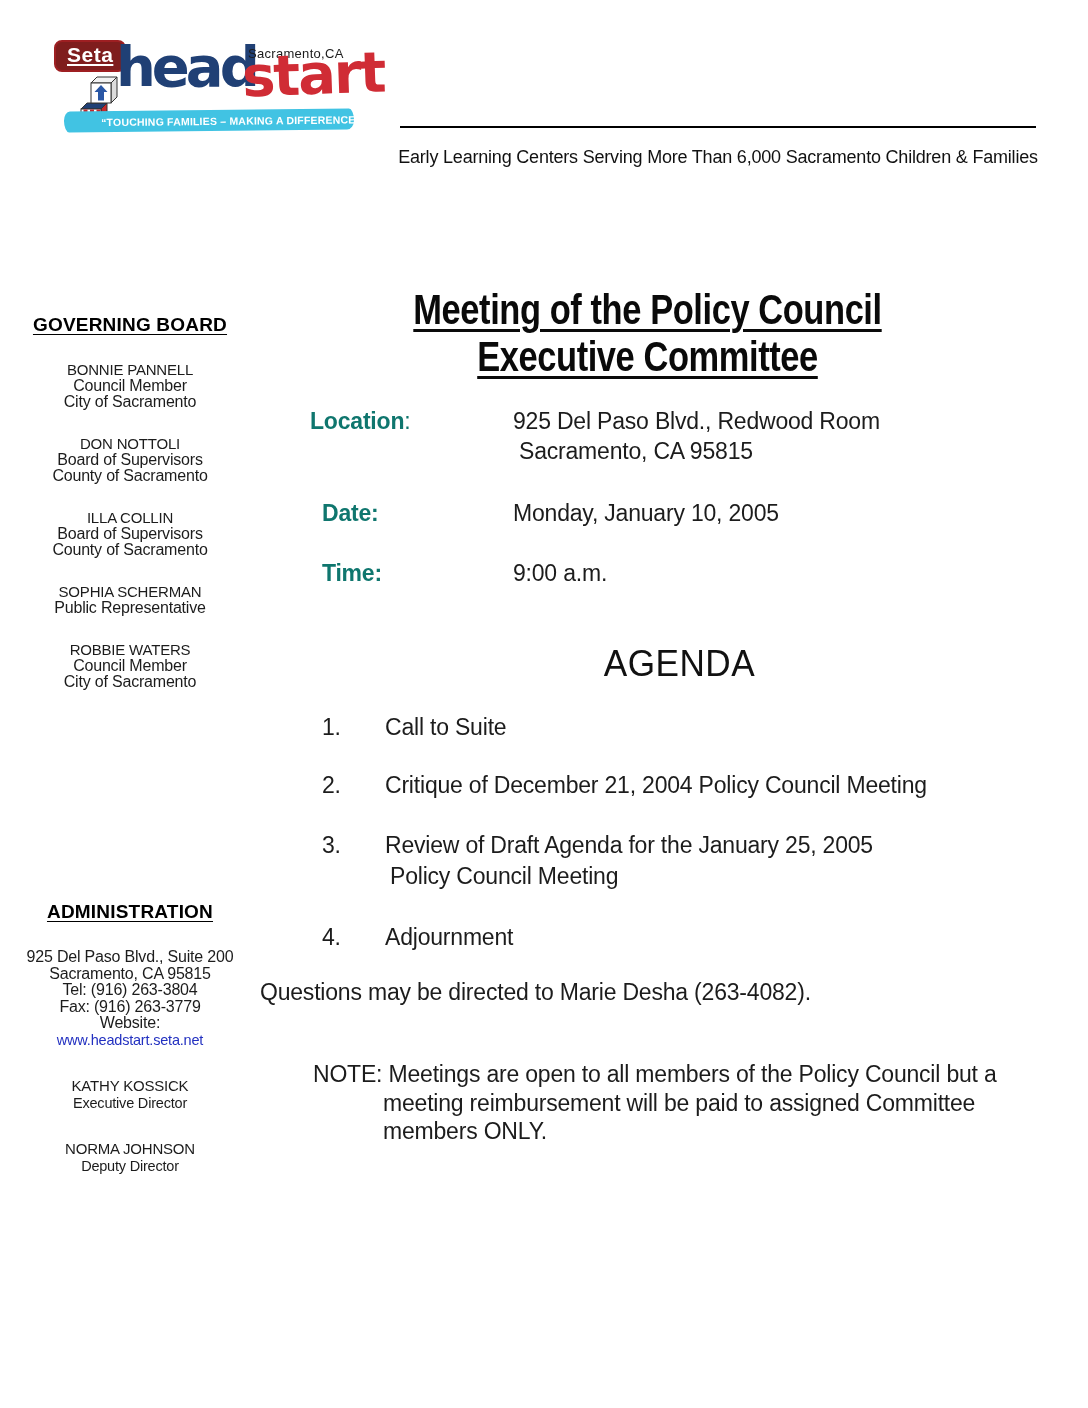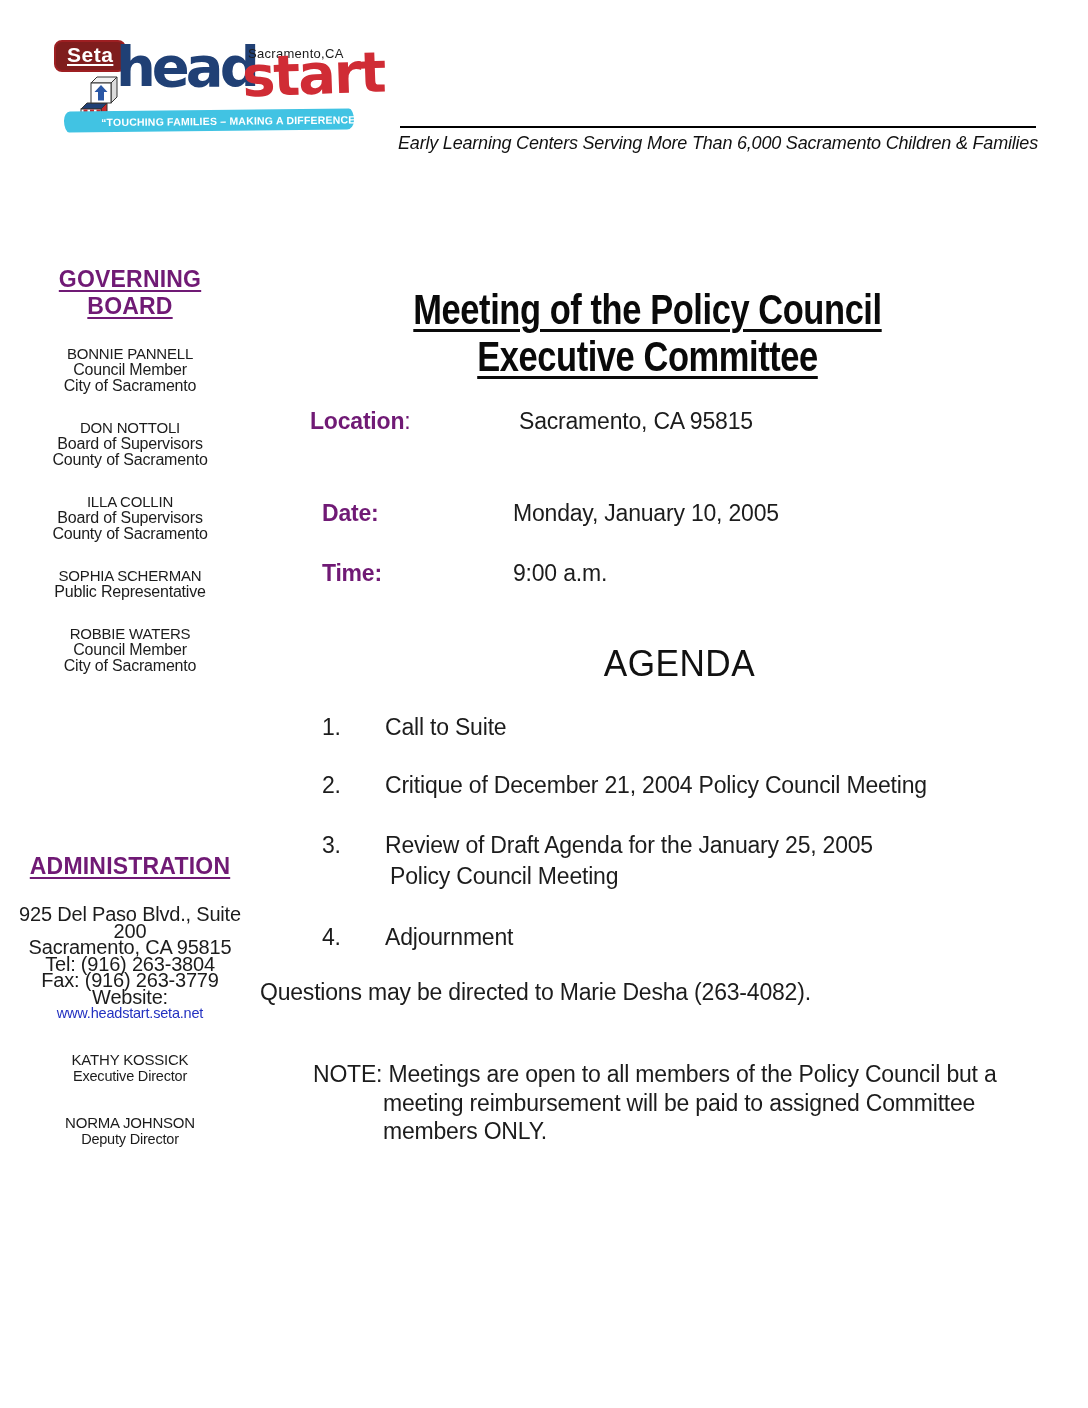--- a/index.html
+++ b/index.html
@@ -50,59 +50,59 @@
     padding-left:44px;
   }
   .banner span {
     color:#fff; font-weight:bold; font-size:10.5px; letter-spacing:0.2px;
     white-space:nowrap;
   }
 
   
   .header-rule { position:absolute; left:400px; top:126px; width:636px; border-top:2px solid #000; }
   .tagline {
-    position:absolute; left:398px; top:133px; width:640px;
-    text-align:center; font-style:italic; font-size:18px; letter-spacing:-0.2px;
+    position:absolute; left:398px; top:147px; width:640px;
+    text-align:center; font-size:18px; letter-spacing:-0.2px;
     color:#111;
   }
 
   
   .side-sec { position:absolute; text-align:center; }
   .sec-governing { left:28px; top:266px; width:204px; }
   .sec-admin { left:18px; top:853px; width:224px; }
   .side-title {
-    font-size:23px; font-weight:bold; color:#701a75;
+    font-size:19px; font-weight:bold; color:#000000;
     text-decoration:underline; text-underline-offset:3px;
-    letter-spacing:0.2px; margin-bottom:26px;
+    letter-spacing:0.2px; margin-bottom:26px;margin-top:48px;
   }
   .member { margin-bottom:26px; line-height:16px; }
   .m-name { font-size:15px; letter-spacing:-0.2px; }
   .m-role { font-size:16px; letter-spacing:-0.2px; }
-  .addr-line { font-size:20px; line-height:16.5px; letter-spacing:-0.2px; }
+  .addr-line { font-size:16px; line-height:16.5px; letter-spacing:-0.2px; }
   .web-link { font-size:14.5px; line-height:16.5px; color:#2230c0; letter-spacing:-0.2px; cursor:pointer; }
   .staff { margin-top:30px; line-height:16.5px; }
   .staff-name { font-size:15px; letter-spacing:-0.2px; }
   .staff-role { font-size:14.5px; letter-spacing:-0.2px; }
 
   
   .main { position:absolute; left:260px; top:0; width:755px; height:1408px; }
   .doc-title {
     position:absolute; top:286px; left:0; width:100%;
     text-align:center; font-size:42px; font-weight:bold; line-height:47px;
     color:#0a0a0a;
     transform:translateX(10px) scaleX(0.82); transform-origin:50% 0;
     letter-spacing:-0.5px;
   }
   .doc-title .u {
     text-decoration:underline;
     text-decoration-thickness:3px;
     text-underline-offset:5px;
   }
   .meta-row { position:absolute; left:0; width:100%; font-size:23px; line-height:30px; letter-spacing:-0.2px; }
-  .meta-label { position:absolute; font-weight:bold; color:#701a75; }
+  .meta-label { position:absolute; font-weight:bold; color:#0f766e; }
   .meta-label .colon { font-weight:normal; }
   .meta-value { position:absolute; left:253px; color:#1c1c1c; }
   .row-location { top:406px; } .row-location .meta-label { left:50px; }
   .row-date     { top:498px; } .row-date .meta-label { left:62px; }
   .row-time     { top:558px; } .row-time .meta-label { left:62px; }
   .loc-line2 { padding-left:6px; }
 
   .agenda-title {
     position:absolute; top:643px; left:0; width:100%;
     text-align:center; font-size:37px; letter-spacing:0.5px; color:#111;
@@ -203,20 +203,21 @@
   <div class="main">
 
     <div class="doc-title">
       <div><span class="u">Meeting of the Policy Council</span></div>
       <div><span class="u">Executive Committee</span></div>
     </div>
 
     <div class="meta-row row-location">
       <div class="meta-label"><span>Location</span><span class="colon">:</span></div>
       <div class="meta-value">
+        <div>925 Del Paso Blvd., Redwood Room</div>
         <div class="loc-line2">Sacramento, CA 95815</div>
       </div>
     </div>
 
     <div class="meta-row row-date">
       <div class="meta-label">Date:</div>
       <div class="meta-value">Monday, January 10, 2005</div>
     </div>
 
     <div class="meta-row row-time">

